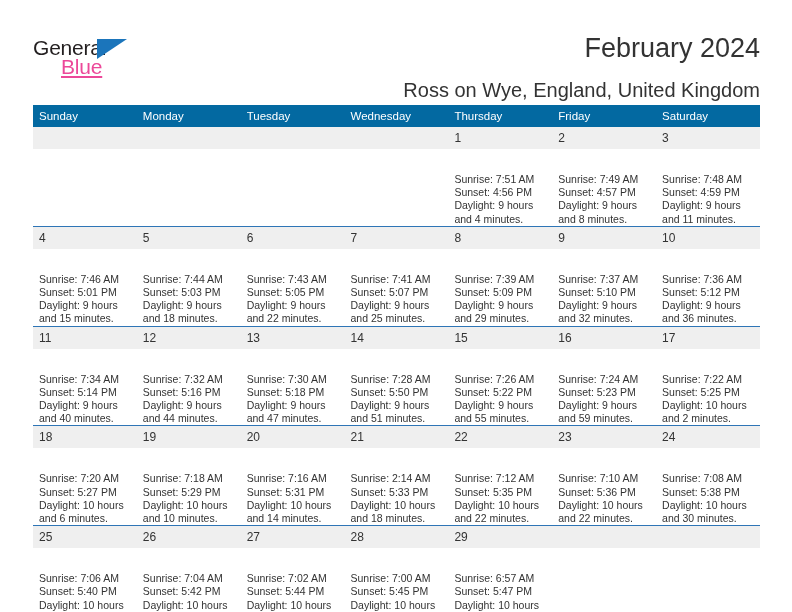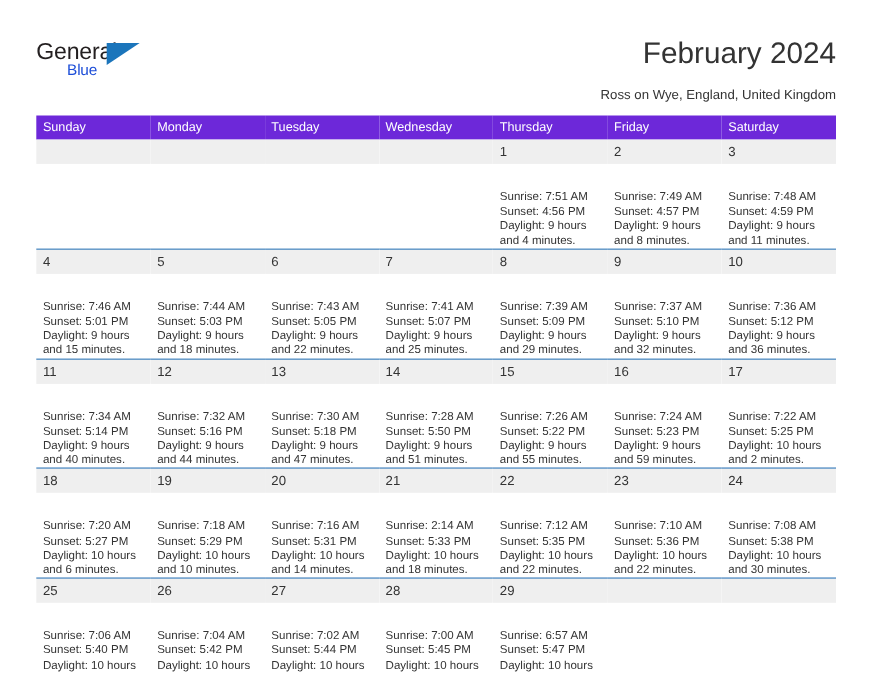--- a/index.html
+++ b/index.html
@@ -42,24 +42,25 @@
     top: 0;
     font-size: 21px;
     letter-spacing: -0.2px;
     color: #231f20;
     font-family: "Liberation Sans", sans-serif;
   }
   .logo-blue {
     position: absolute;
     left: 28px;
     top: 19px;
-    font-size: 14px;
+    font-size: 21px;
     letter-spacing: -0.2px;
-    color: #1d4ed8;
+    color: #ec4899;
     font-family: "Liberation Sans", sans-serif;
+    text-decoration: underline;
   }
   .logo-tri {
     position: absolute;
     left: 64px;
     top: 3px;
     width: 0;
     height: 0;
     border-left: 30px solid #1b75bb;
     border-bottom: 20px solid transparent;
   }
@@ -70,36 +71,36 @@
     top: 33px;
     font-size: 27px;
     color: #333333;
     text-align: left;
     white-space: nowrap;
   }
   .subtitle {
     position: absolute;
     right: 32px;
     top: 79px;
-    font-size: 12px;
+    font-size: 20px;
     color: #333333;
     white-space: nowrap;
   }
 
   
   .cal {
     position: absolute;
     left: 33px;
     top: 105px;
     width: 727px;
     border-collapse: collapse;
     table-layout: fixed;
   }
   .cal th {
-    background: #6d28d9;
+    background: #0369a1;
     color: #ffffff;
     font-size: 11.5px;
     font-weight: normal;
     text-align: left;
     padding: 5px 0 5px 6px;
     height: 11px;
     border: none;
   }
   .cal td {
     vertical-align: top;

